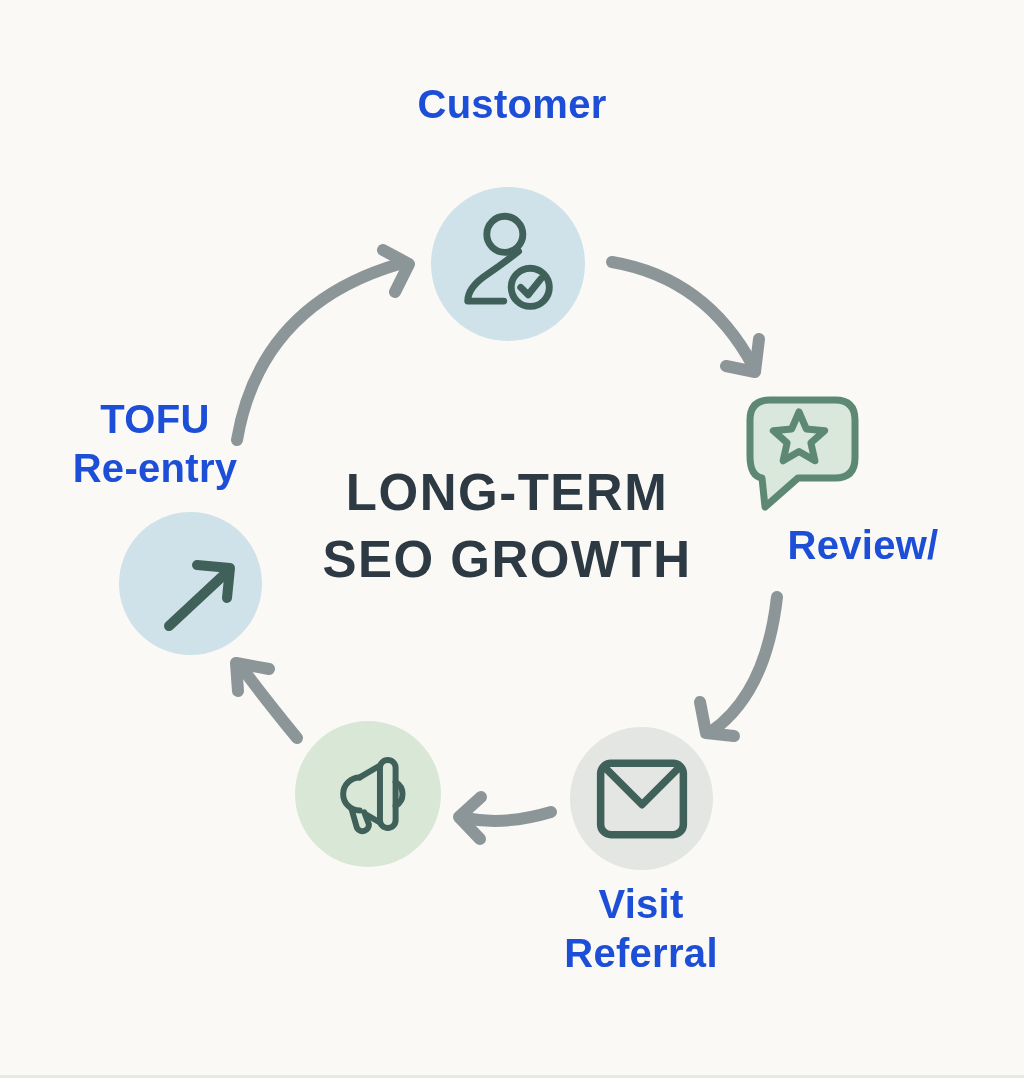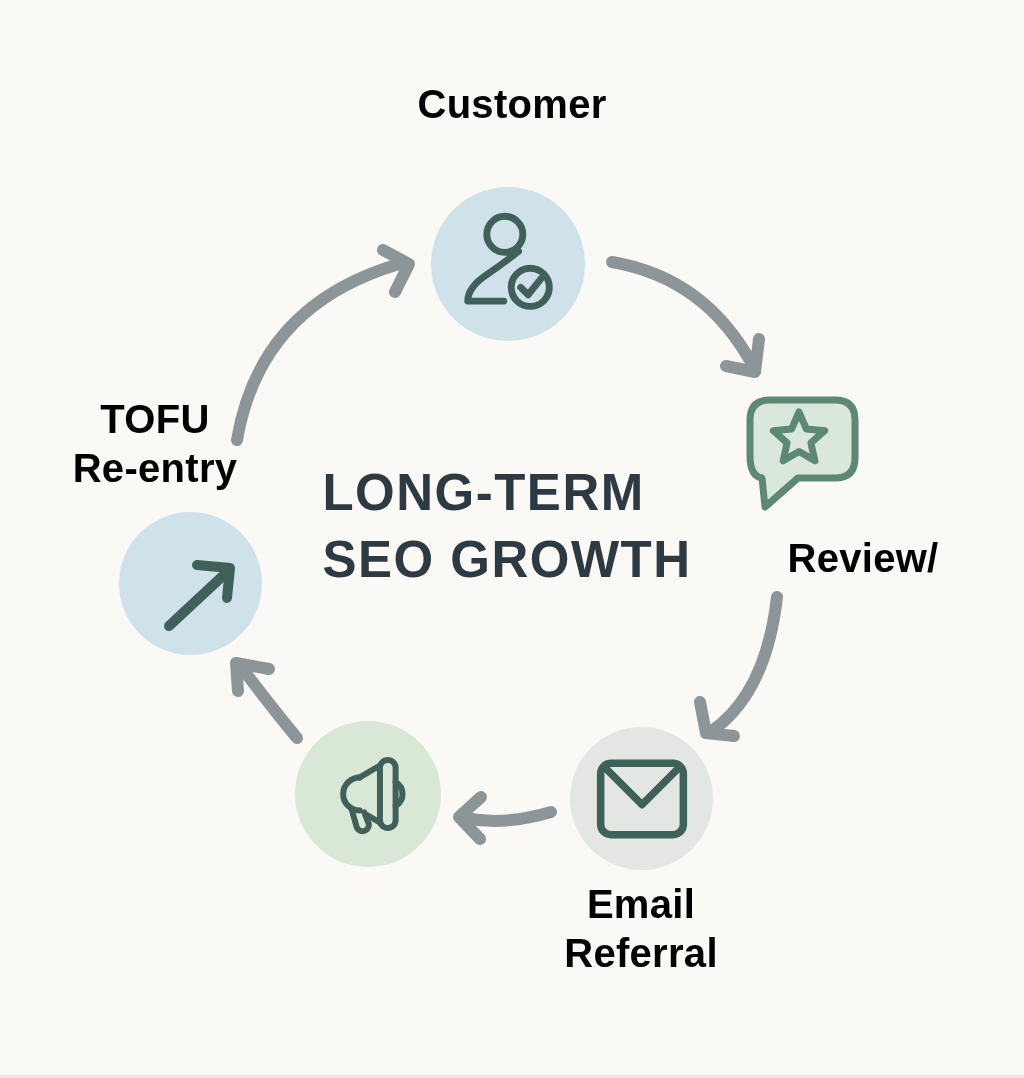--- a/index.html
+++ b/index.html
@@ -5,25 +5,25 @@
   html,body{margin:0;padding:0;}
   body{
     width:1024px;height:1078px;position:relative;overflow:hidden;
     background:#faf9f5;
     font-family:"Liberation Sans","DejaVu Sans",sans-serif;
     color:#2e3b45;
   }
   .stage-label{
     position:absolute;text-align:center;
     font-size:40px;font-weight:700;line-height:1.23;letter-spacing:.3px;
-    color:#000000;transform:translateX(-50%);white-space:nowrap;
+    color:#1d4ed8;transform:translateX(-50%);white-space:nowrap;
   }
   .center-title{
     position:absolute;left:507px;top:460px;transform:translateX(-50%);
-    text-align:left;font-size:51px;font-weight:700;letter-spacing:1.5px;
+    text-align:center;font-size:51px;font-weight:700;letter-spacing:1.5px;
     line-height:1.31;color:#2d3a44;white-space:nowrap;
   }
   .node-circle{
     position:absolute;border-radius:50%;
     display:flex;align-items:center;justify-content:center;
   }
   .node-customer{left:431px;top:187px;width:154px;height:154px;}
   .node-tofu{left:119px;top:512px;width:143px;height:143px;}
   .node-email{left:570px;top:727px;width:143px;height:143px;}
   .node-referral{left:295px;top:721px;width:146px;height:146px;}
@@ -77,32 +77,32 @@
     <path class="icon-stroke" d="M62 72 L69 79 L81 64" stroke-width="6.5"></path>
   </svg>
 </div>
 
 <div class="bubble-wrap">
   <svg width="118" height="118" viewBox="0 0 118 118">
     <path class="bubble-stroke" d="M28 6 H93 Q113 6 113 26 V64 Q113 84 93 84 H56 L23 113 L20 84 Q8 82 8 62 V26 Q8 6 28 6 Z" stroke-width="7" fill="#d9e8da"></path>
     <path class="bubble-stroke" fill="none" stroke-width="7" d="M57 18 L64.3 34.9 L82.7 36.7 L68.9 48.9 L72.9 66.8 L57 57.5 L41.1 66.8 L45.1 48.9 L31.3 36.7 L49.7 34.9 Z"></path>
   </svg>
 </div>
-<div class="stage-label" style="left:863px;top:521px;margin-top:13px;">
+<div class="stage-label" style="left:863px;top:521px;">
   <div>Review/</div>
 </div>
 
 <div class="node-circle node-email" style="background-color: rgb(227, 230, 227);">
   <svg width="94" height="84" viewBox="0 0 100 88">
     <rect class="icon-stroke" x="6" y="6" width="88" height="76" rx="11" stroke-width="8"></rect>
     <path class="icon-stroke" d="M13 13 L50 50 L87 13" stroke-width="8"></path>
   </svg>
 </div>
 <div class="stage-label" style="left:641px;top:880px;">
-  <div>Email</div>
+  <div>Visit</div>
   <div>Referral</div>
 </div>
 
 <div class="node-circle node-referral" style="background-color: rgb(217, 231, 215);">
   <svg width="92" height="92" viewBox="0 0 100 100">
     <path class="icon-stroke" d="M41 32 A18 18 0 1 0 41 68" stroke-width="6.5"></path>
     <path class="icon-stroke" d="M41 32 L63 19" stroke-width="6.5"></path>
     <rect class="icon-stroke" x="63" y="13" width="17" height="74" rx="8.5" stroke-width="6.5"></rect>
     <path class="icon-stroke" d="M63 81 L49 73" stroke-width="6.5"></path>
     <path class="icon-stroke" d="M80 37 A15 15 0 0 1 80 63" stroke-width="6.5"></path>

